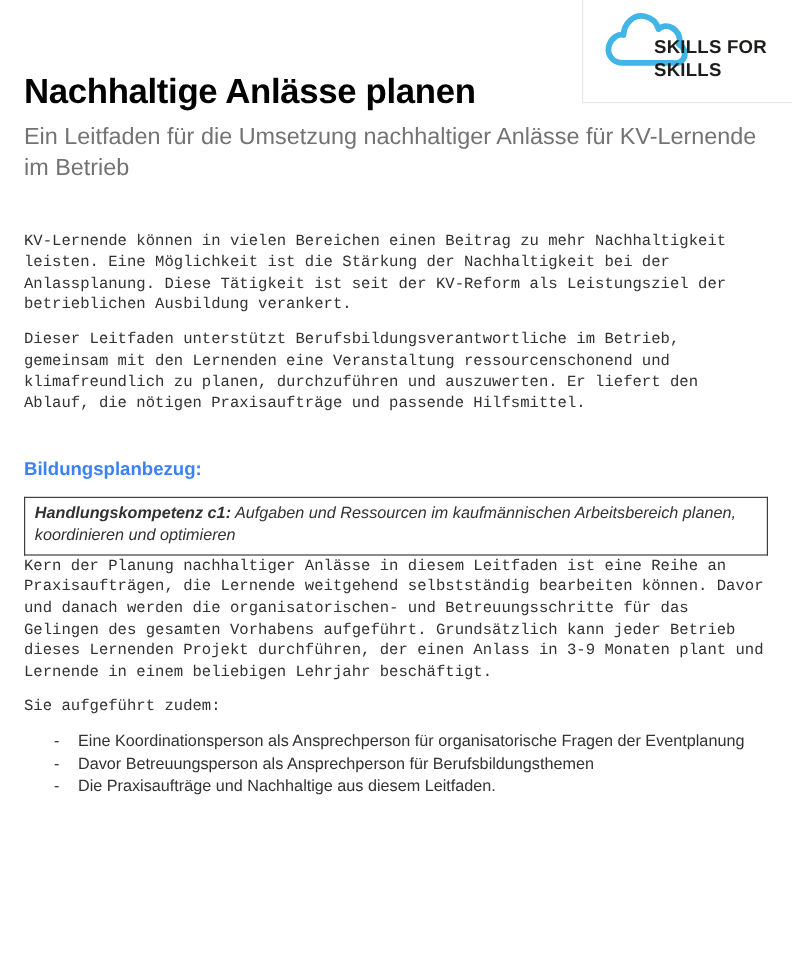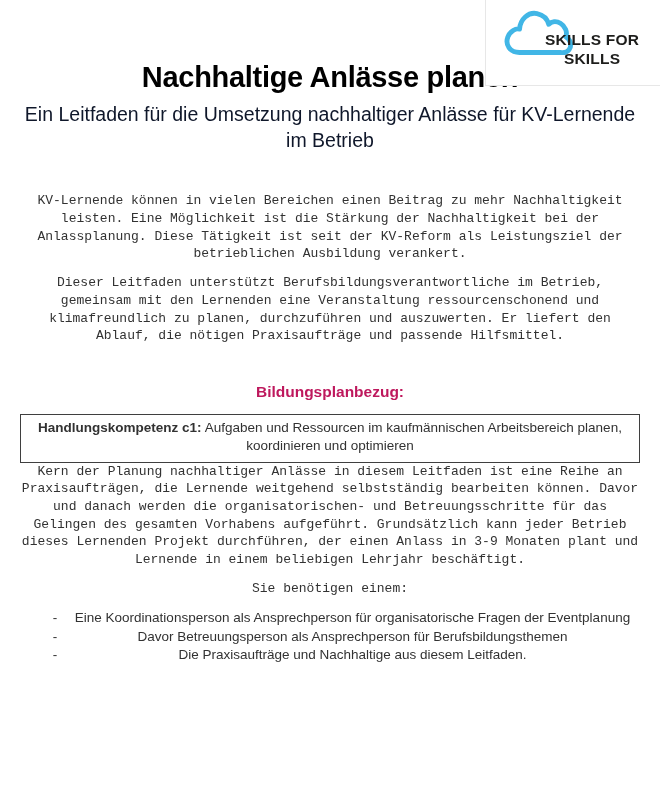--- a/index.html
+++ b/index.html
@@ -8,21 +8,20 @@
     width: 660px; height: 800px;
     background: #ffffff;
     font-family: "Liberation Sans", sans-serif;
     color: #323232;
   }
   .page {
     position: relative;
     width: 660px; height: 664px;
     overflow: hidden;
     background: #ffffff;
-    text-align: center;
   }
 
   
   .logo-box {
     position: absolute;
     top: 0; right: 0;
     width: 175px; height: 86px;
     border-left: 1px solid #e7e7e7;
     border-bottom: 1px solid #e7e7e7;
     background: #ffffff;
@@ -44,51 +43,52 @@
     padding-top: 61px;
     font-size: 29px;
     font-weight: 700;
     color: #000000;
     letter-spacing: -0.3px;
   }
   .doc-subtitle {
     margin: 8px 0 0 0;
     font-size: 19.5px;
     line-height: 1.32;
-    color: #0f172a;
+    color: #737373;
     max-width: 620px;
   }
 
   p.body-text {
     margin: 0 0 11px 0;
     font-size: 13px;
     line-height: 1.36;
     max-width: 620px;
     font-family: Liberation Mono, monospace;
   }
   .intro-block { margin-top: 39px; }
 
   h3.sub-heading {
     margin: 38px 0 0 0;
     font-size: 15.5px;
     font-weight: 700;
-    color: #be185d;
+    color: #3b82f6;
   }
 
   table.bp-table {
     margin-top: 13px;
     width: 100%;
     border-collapse: collapse;
   }
   table.bp-table td {
     border: 1px solid #3f3f3f;
     padding: 4px 8px 6px 8px;
     font-size: 13.5px;
     line-height: 1.36;
     vertical-align: top;
+    font-style: italic;
   }
   td.bp-row1 { height: 46px; }
   td.bp-row2 { height: 44px; font-style: italic; }
   .bold { font-weight: 700; }
 
   h2.section-heading {
     margin: 40px 0 0 0;
     font-size: 20.5px;
     font-weight: 700;
     color: #000000;
@@ -154,21 +154,21 @@
           <td class="bp-row1">
             <span class="bold">Handlungskompetenz c1:</span><span> Aufgaben und Ressourcen im kaufmännischen Arbeitsbereich planen, koordinieren und optimieren</span>
           </td>
         </tr>
       </tbody>
     </table>
 
 
     <p class="body-text section-para">Kern der Planung nachhaltiger Anlässe in diesem Leitfaden ist eine Reihe an Praxisaufträgen, die Lernende weitgehend selbstständig bearbeiten können. Davor und danach werden die organisatorischen- und Betreuungsschritte für das Gelingen des gesamten Vorhabens aufgeführt. Grundsätzlich kann jeder Betrieb dieses Lernenden Projekt durchführen, der einen Anlass in 3-9 Monaten plant und Lernende in einem beliebigen Lehrjahr beschäftigt.</p>
 
-    <p class="body-text list-intro">Sie benötigen einem:</p>
+    <p class="body-text list-intro">Sie aufgeführt zudem:</p>
 
     <ul class="dash-list">
       <li>
         <span class="dash">-</span>
         <span class="li-text">Eine Koordinationsperson als Ansprechperson für organisatorische Fragen der Eventplanung</span>
       </li>
       <li>
         <span class="dash">-</span>
         <span class="li-text">Davor Betreuungsperson als Ansprechperson für Berufsbildungsthemen</span>
       </li>

